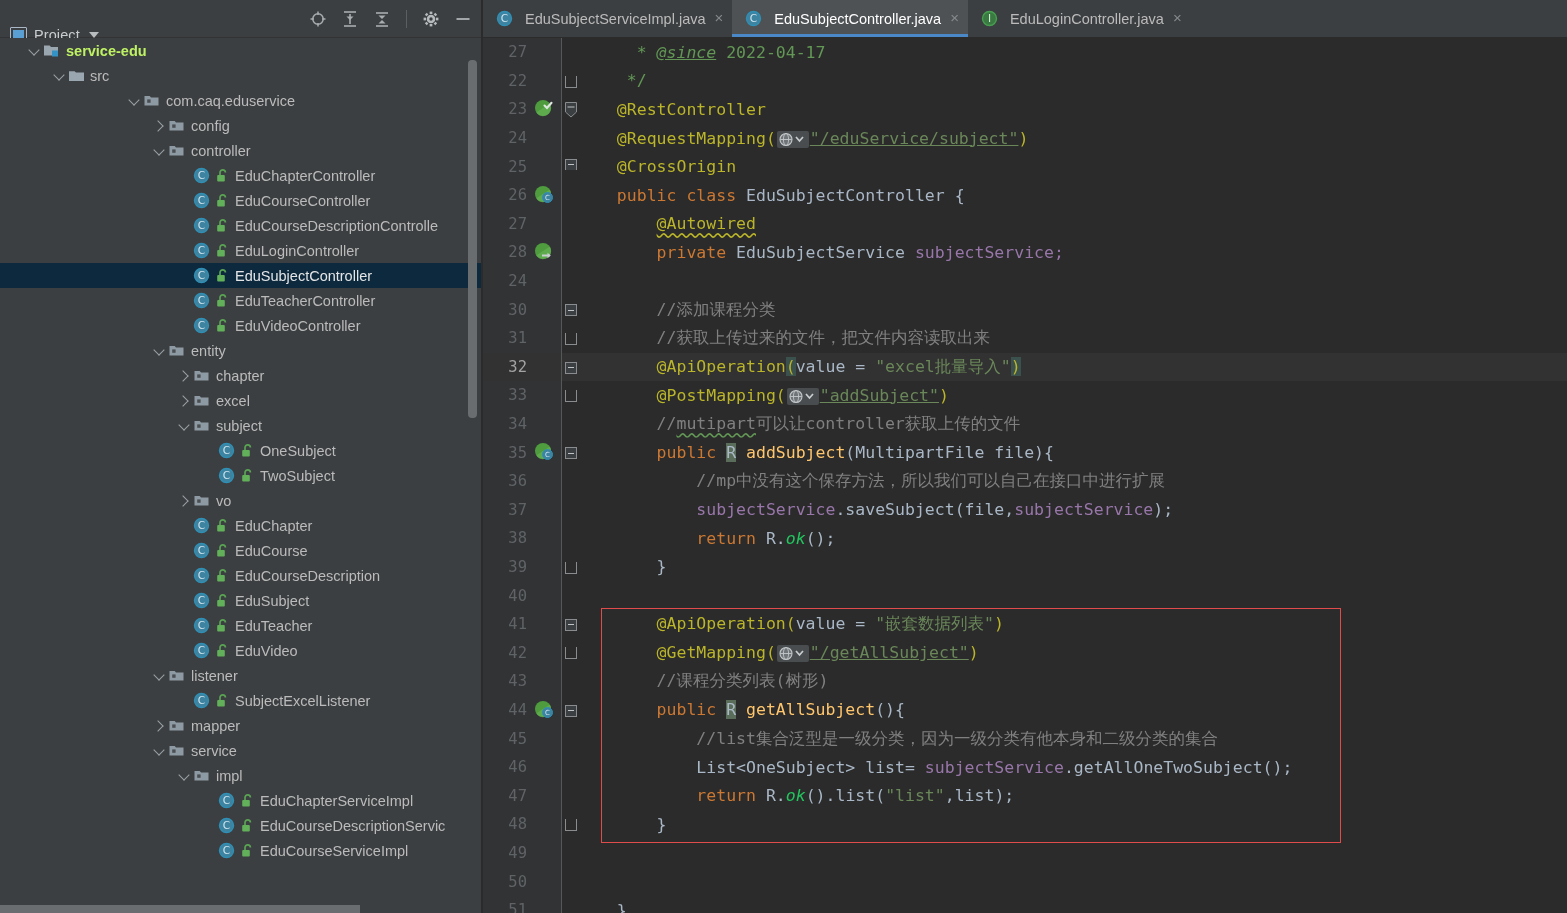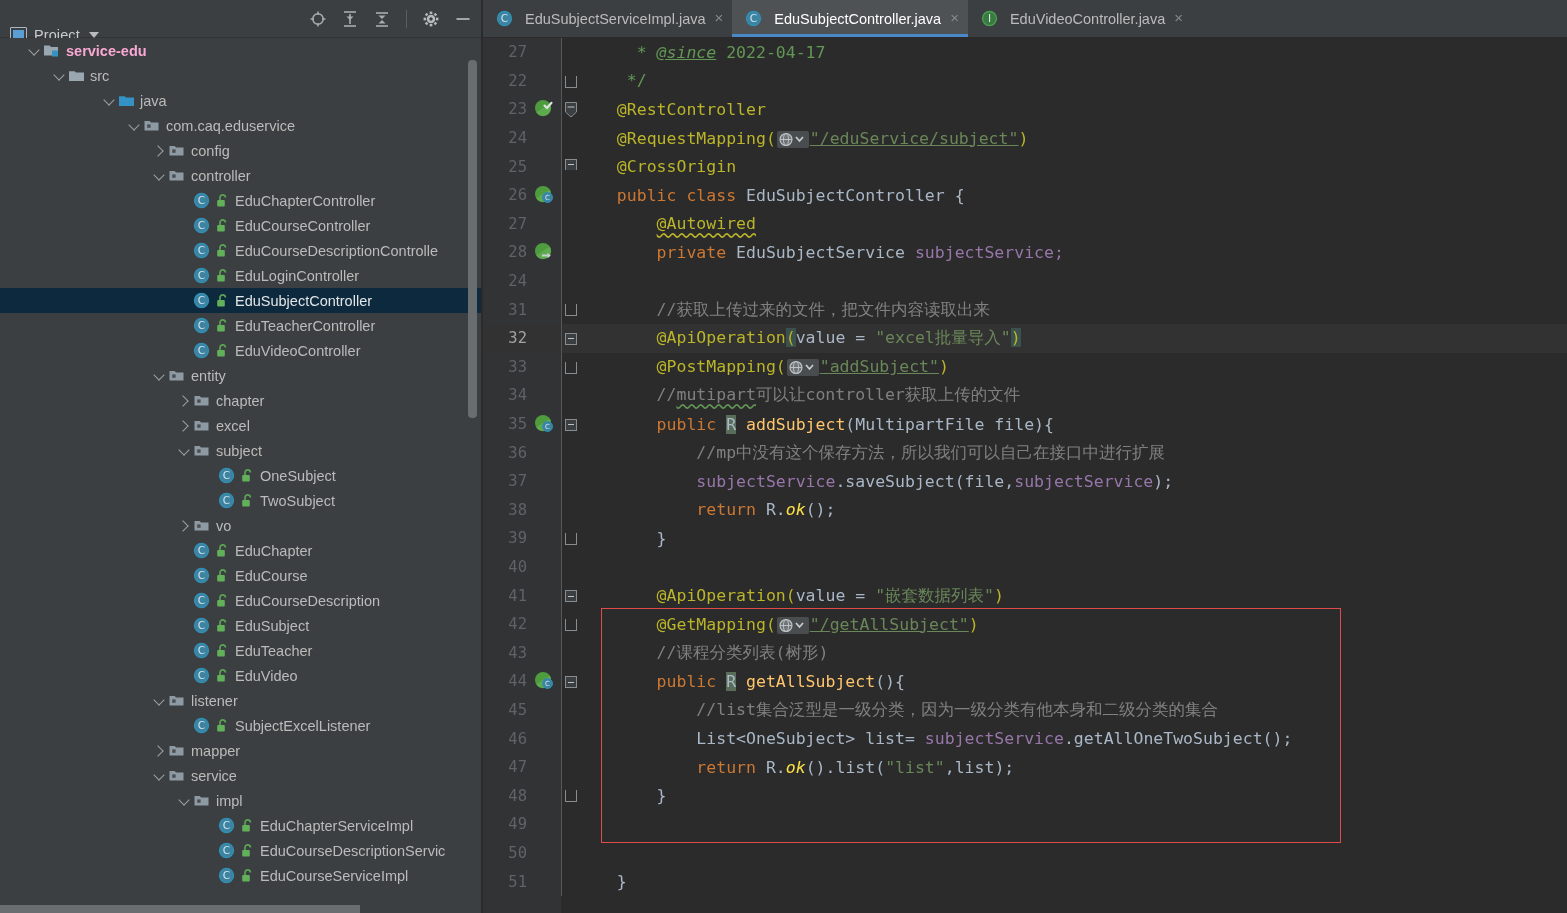--- a/index.html
+++ b/index.html
@@ -75,21 +75,21 @@
     content: ""; position: absolute;
     width: 7px; height: 7px;
     border-right: 1.7px solid #9aa0a6;
     border-bottom: 1.7px solid #9aa0a6;
   }
   .arrow.down::before { left: 4px; top: 3px; transform: rotate(45deg); }
   .arrow.right::before { left: 3px; top: 4px; transform: rotate(-45deg); }
 
   .ico { flex: 0 0 auto; margin-right: 5px; display: block; }
   .lbl { color: #bbbbbb; }
-  .lbl.bold { font-weight: bold; color: #f9a8d4; }
+  .lbl.bold { font-weight: bold; color: #bef264; }
 
   
   #tree-scroll {
     position: absolute; right: 6px; top: 22px;
     width: 9px; height: 358px;
     background: #6a6d6f; border-radius: 4px;
   }
   #tree-hscroll {
     position: absolute; left: 0; bottom: 0;
     width: 360px; height: 8px; background: #6a6d6f;
@@ -157,21 +157,21 @@
   
   .c-kw      { color: #cc7832; }
   .c-anno    { color: #bbb529; }
   .c-str     { color: #6a8759; }
   .c-str-u   { color: #6a8759; text-decoration: underline; text-decoration-color: #6a8759; }
   .c-cmt     { color: #808080; }
   .c-jdoc    { color: #629755; }
   .c-jdoc-t  { color: #629755; font-style: italic; text-decoration: underline; }
   .c-txt     { color: #a9b7c6; }
   .c-field   { color: #9876aa; }
-  .c-static  { color: #fde047; font-style: italic; }
+  .c-static  { color: #22c55e; font-style: italic; }
   .c-meth    { color: #ffc66d; }
   .c-ret     { color: #a9b7c6; background: #5a6d5a; }
   .c-paren-m { background: #3b514d; }
   .c-squig {
     text-decoration: underline wavy #bbb529;
     text-underline-offset: 3px;
   }
   .c-squig-g {
     text-decoration: underline wavy #629755;
     text-underline-offset: 3px;
@@ -299,30 +299,20 @@
             <span style="width: 51px; flex: 0 0 51px;"></span>
             <span class="arrow down"></span>
             <span style="display: flex; align-items: center;">
               <svg class="ico" width="17" height="17" viewBox="0 0 17 17">
                 <path d="M1 4.2 L1 14 L16 14 L16 5.4 L8 5.4 L6.6 4.2 Z" fill="#9aa7b0"></path>
               </svg>
             </span>
             <span class="lbl">src</span>
           </div>
           <div class="row">
-            <span style="width: 101px; flex: 0 0 101px;"></span>
-            <span class="arrow down"></span>
-            <span style="display: flex; align-items: center;">
-              <svg class="ico" width="17" height="17" viewBox="0 0 17 17">
-                <path d="M1 4.2 L1 14 L16 14 L16 5.4 L8 5.4 L6.6 4.2 Z" fill="#3592c4"></path>
-              </svg>
-            </span>
-            <span class="lbl">java</span>
-          </div>
-          <div class="row">
             <span style="width: 126px; flex: 0 0 126px;"></span>
             <span class="arrow down"></span>
             <span style="display: flex; align-items: center;">
               <svg class="ico" width="18" height="17" viewBox="0 0 18 17">
                 <path d="M1.5 4 L1.5 13.4 L15.5 13.4 L15.5 5.4 L8 5.4 L6.7 4 Z" fill="#8e9aa3"></path>
                 <rect x="4.2" y="7.4" width="3.4" height="3.4" fill="#4a4f53"></rect>
               </svg>
             </span>
             <span class="lbl">com.caq.eduservice</span>
           </div>
@@ -762,21 +752,21 @@
           <span>EduSubjectController.java</span>
           <span class="tab-x">×</span>
         </div>
         <div class="tab">
           <span style="display: flex;">
             <svg class="ico" width="17" height="17" viewBox="0 0 17 17">
               <circle cx="8.5" cy="8.5" r="7" fill="#3a7a42" stroke="#46a04f" stroke-width="1.4"></circle>
               <text x="8.5" y="12.3" font-family="DejaVu Sans, sans-serif" font-size="10.5" fill="#d6f0d8" text-anchor="middle">I</text>
             </svg>
           </span>
-          <span>EduVideoController.java</span>
+          <span>EduLoginController.java</span>
           <span class="tab-x">×</span>
         </div>
       </div>
     <div id="code-scroller">
       <div id="gutter-bg"></div>
       <div id="code-inner">
           <div class="cline">
             <span class="gutter-num">27</span>
             <span class="gutter-icon"></span>
             <span class="gutter-fold"></span>
@@ -867,20 +857,29 @@
             <span class="gutter-line"></span>
           </div>
           <div class="cline">
             <span class="gutter-num">24</span>
             <span class="gutter-icon"></span>
             <span class="gutter-fold"></span>
             <span class="code-text"></span>
             <span class="gutter-line"></span>
           </div>
           <div class="cline">
+            <span class="gutter-num">30</span>
+            <span class="gutter-icon"></span>
+            <span class="gutter-fold">
+              <span class="fold-minus"></span>
+            </span>
+            <span class="code-text"><span class="c-cmt">      //添加课程分类</span></span>
+            <span class="gutter-line"></span>
+          </div>
+          <div class="cline">
             <span class="gutter-num">31</span>
             <span class="gutter-icon"></span>
             <span class="gutter-fold">
               <span class="fold-end"></span>
             </span>
             <span class="code-text"><span class="c-cmt">      //获取上传过来的文件，把文件内容读取出来</span></span>
             <span class="gutter-line"></span>
           </div>
           <div class="cline caret">
             <span class="gutter-num">32</span>

